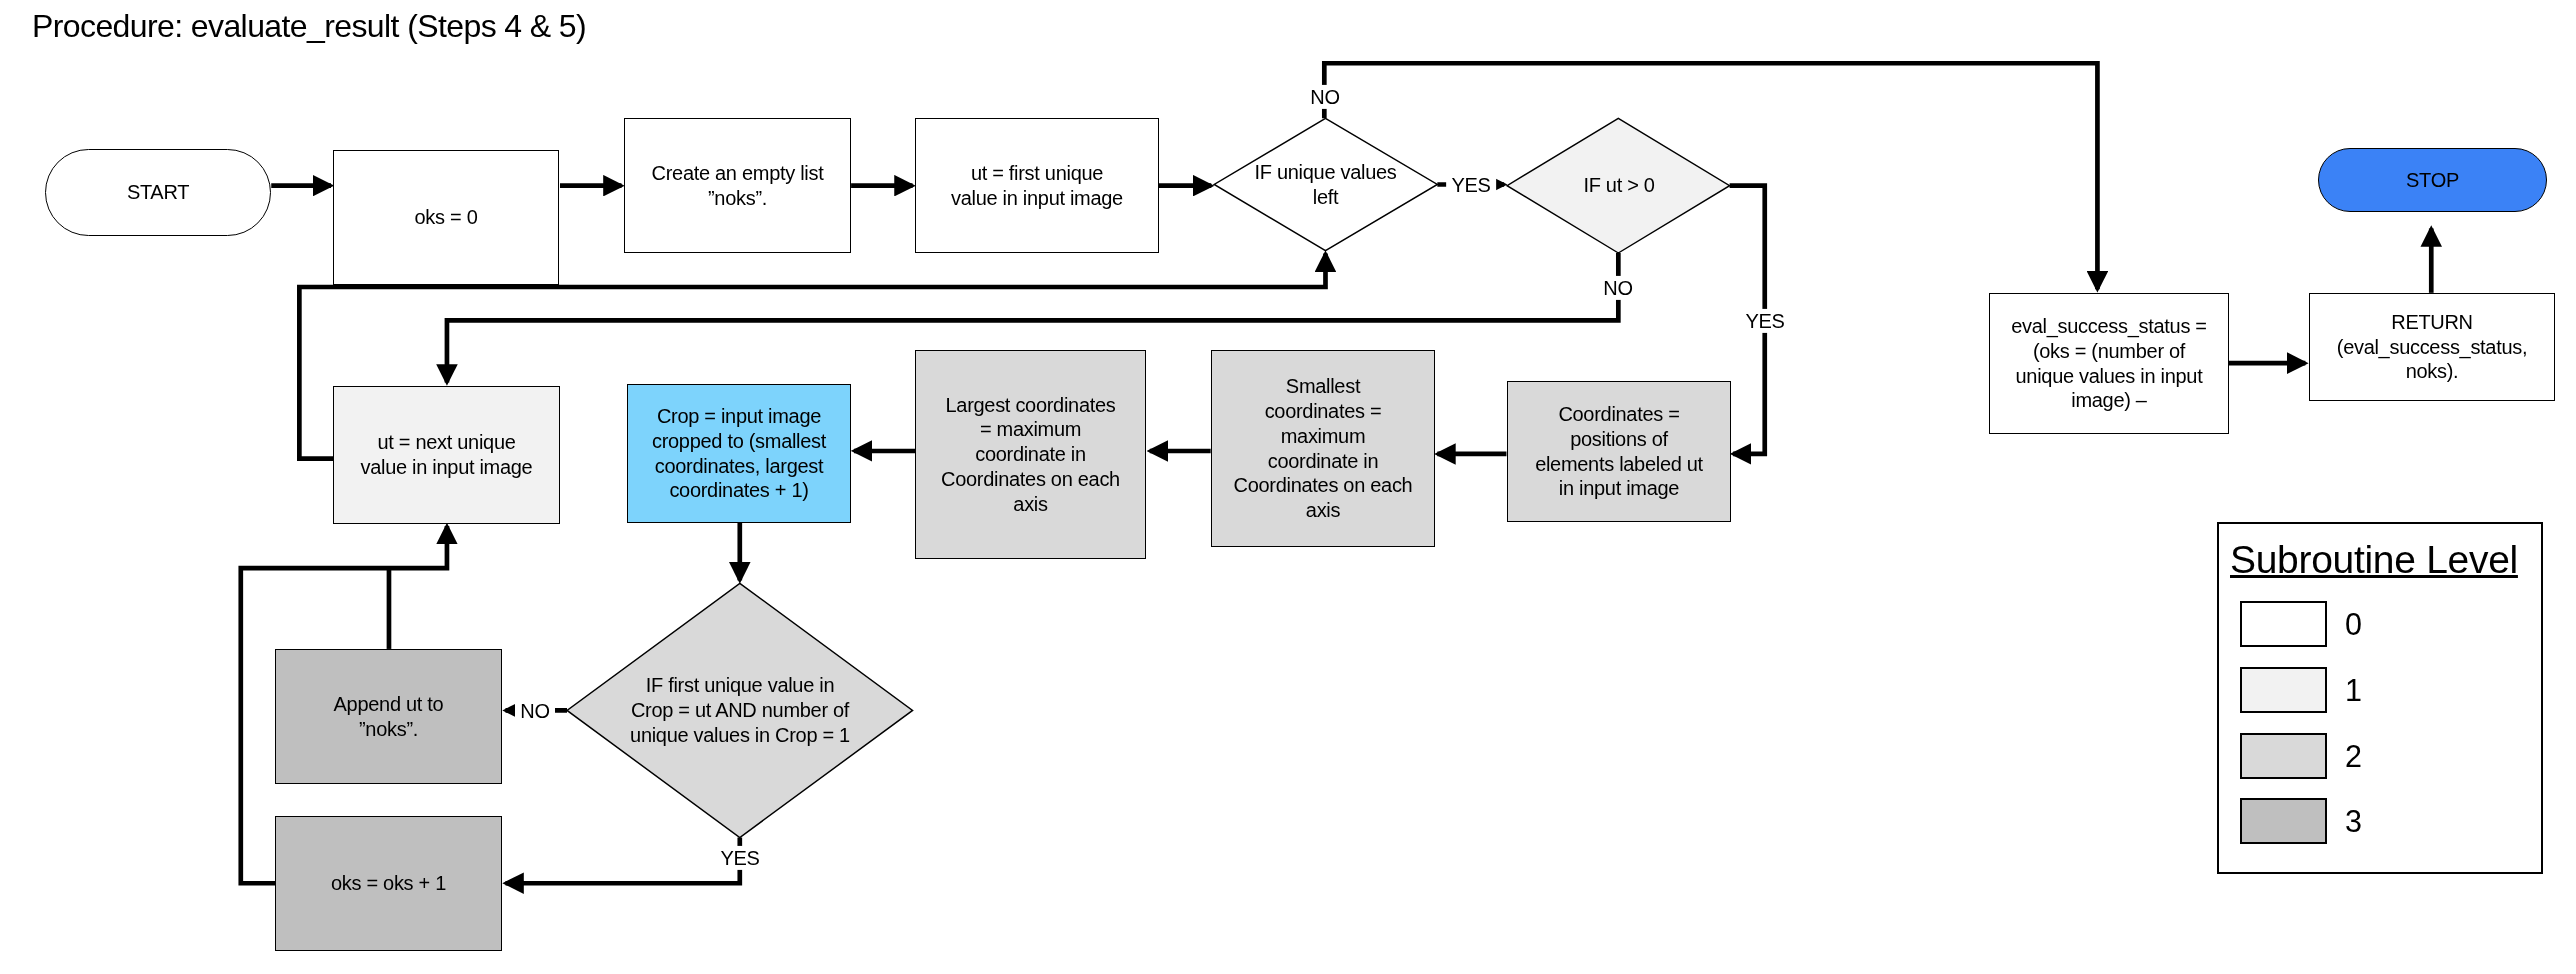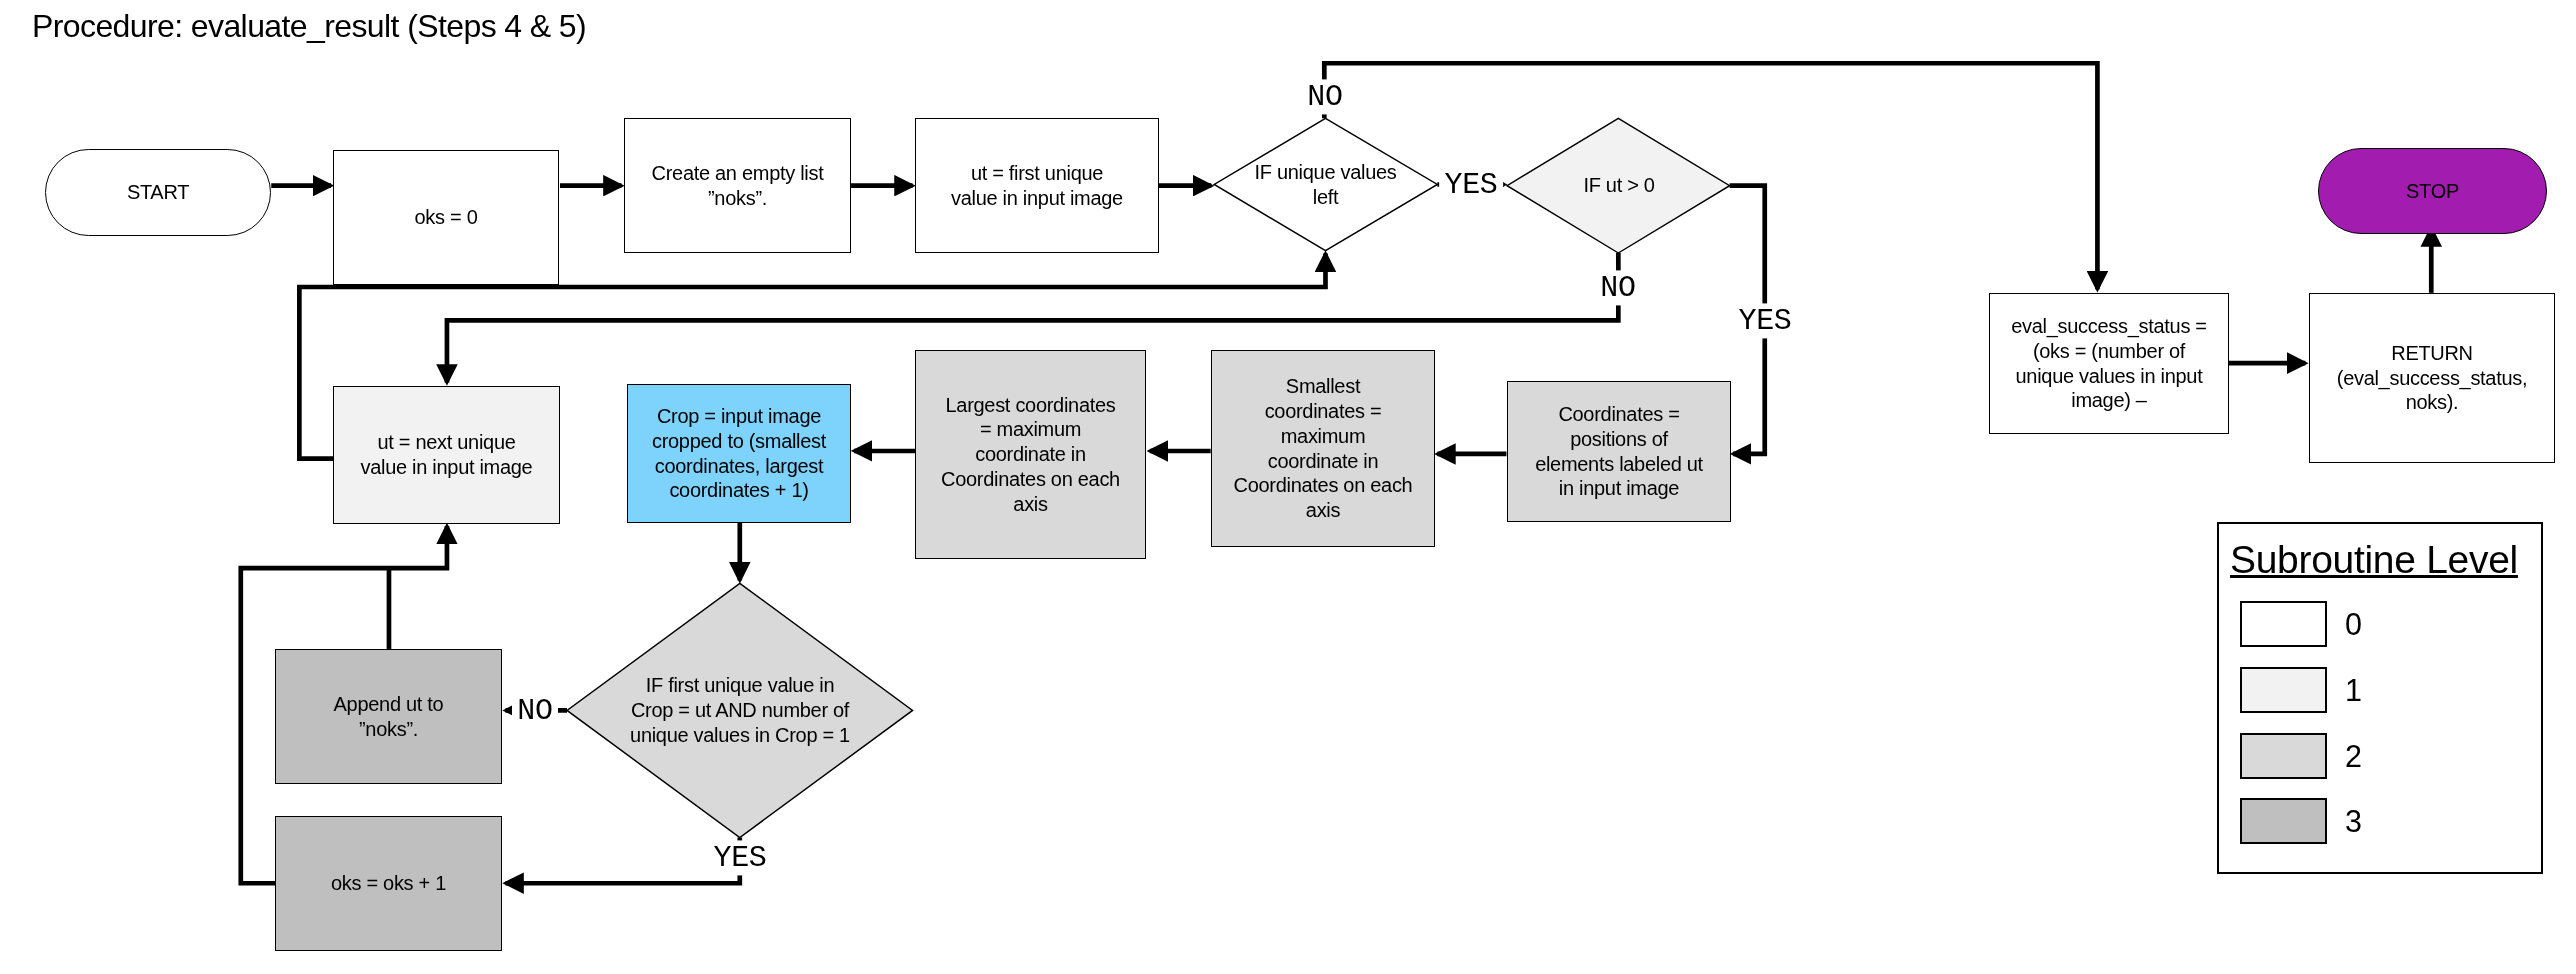--- a/index.html
+++ b/index.html
@@ -9,21 +9,21 @@
   #connectors{position:absolute;left:0;top:0;}
   .title{position:absolute;left:32px;top:8.2px;font-size:32px;letter-spacing:-0.6px;color:#000000;}
   .node{position:absolute;box-sizing:border-box;display:flex;align-items:center;justify-content:center;
         text-align:center;white-space:pre-line;font-size:20px;line-height:1.24;letter-spacing:-0.3px;
         padding:0 4.7px;}
   .box{border:1.8px solid #000;}
   .terminator{border:1.8px solid #000;border-radius:50px;margin-top:10px;}
   .dtext{position:absolute;display:flex;align-items:center;justify-content:center;text-align:center;
          white-space:pre-line;font-size:20px;line-height:1.24;letter-spacing:-0.3px;}
   .edge-label{position:absolute;transform:translate(-50%,-50%);background:#ffffff;
-              padding:0.6px 5.3px;font-size:30px;letter-spacing:-0.3px;font-family:Liberation Mono, monospace;}
+              padding:0.6px 5.3px;font-size:20px;letter-spacing:-0.3px;}
   .legend{position:absolute;left:2217px;top:522px;width:326px;height:352px;box-sizing:border-box;
           border:2.3px solid #000;background:#ffffff;}
   .legend-title{position:absolute;left:11px;top:14px;font-size:39px;letter-spacing:-0.3px;text-decoration:underline;}
   .legend-swatch{position:absolute;left:20.5px;width:87px;height:46px;box-sizing:border-box;border:2.9px solid #000;}
   .legend-num{position:absolute;left:126px;width:47px;height:46px;display:flex;align-items:center;
               font-size:30.5px;}
 </style>
 </head>
 <body>
 
@@ -64,26 +64,26 @@
   </svg>
 
   <div class="title">Procedure: evaluate_result (Steps 4 &amp; 5)</div>
 
   <div class="node terminator" style="left: 45px; top: 139px; width: 226px; height: 87px; background-color: rgb(255, 255, 255);">START</div>
   <div class="node box" style="left: 333px; top: 118px; width: 226px; height: 135px; background-color: rgb(255, 255, 255); margin-top: 32px;">oks = 0</div>
   <div class="node box" style="left: 624px; top: 118px; width: 227px; height: 135px; background-color: rgb(255, 255, 255);">Create an empty list
 ”noks”.</div>
   <div class="node box" style="left: 915px; top: 118px; width: 244px; height: 135px; background-color: rgb(255, 255, 255);">ut = first unique
 value in input image</div>
-  <div class="node terminator" style="left: 2318px; top: 138px; width: 229px; height: 86px; background-color: #a21caf;">STOP</div>
+  <div class="node terminator" style="left: 2318px; top: 138px; width: 229px; height: 64px; background-color: #3b82f6;">STOP</div>
   <div class="node box" style="left: 1978px; top: 293px; width: 240px; height: 141px; background-color: rgb(255, 255, 255); margin-left: 11px;">eval_success_status =
 (oks = (number of
 unique values in input
 image) –</div>
-  <div class="node box" style="left: 2309px; top: 293px; width: 246px; height: 170px; background-color: rgb(255, 255, 255);">RETURN
+  <div class="node box" style="left: 2309px; top: 293px; width: 246px; height: 108px; background-color: rgb(255, 255, 255);">RETURN
 (eval_success_status,
 noks).</div>
   <div class="node box" style="left: 333px; top: 386px; width: 227px; height: 138px; background-color: rgb(242, 242, 242);">ut = next unique
 value in input image</div>
   <div class="node box" style="left: 627px; top: 384px; width: 224px; height: 139px; background-color: #7dd3fc;">Crop = input image
 cropped to (smallest
 coordinates, largest
 coordinates + 1)</div>
   <div class="node box" style="left: 915px; top: 350px; width: 231px; height: 209px; background-color: rgb(217, 217, 217);">Largest coordinates
 = maximum

